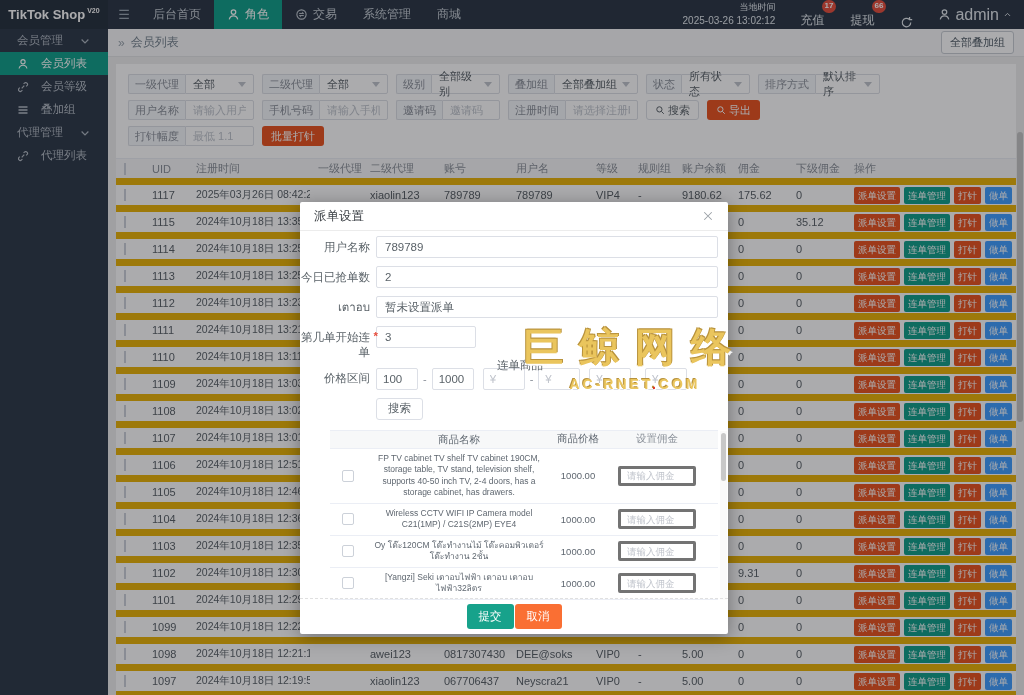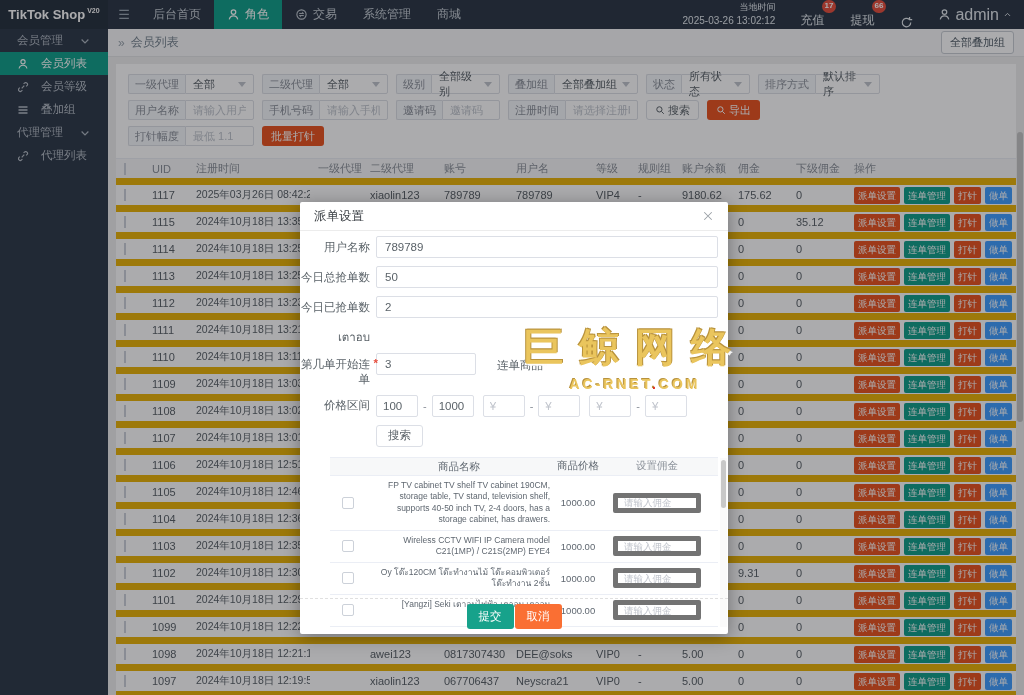--- a/index.html
+++ b/index.html
@@ -75,25 +75,25 @@
 .pin{height:22px;border:1px solid #dcdfe6;border-radius:2px;width:42px;padding:0 6px;font-size:11.5px;color:#5a6268;outline:none;font-family:inherit;flex:none}
 .pin::placeholder{color:#c0c4cc}
 .pdash{color:#8a9099;padding:0 5px;font-size:11px}
 .pgap{width:9px;flex:none}
 #m-search-wrap{margin-left:76px;margin-bottom:10px}
 .btn-msearch{background:#fff;border:1px solid #dcdfe6;color:#5a6268;height:22px;padding:0 11px;border-radius:3px;font-size:11.5px;cursor:pointer;font-family:inherit}
 #ptable{margin-left:30px;width:388px;border-top:1px solid #ebeef5;position:relative}
 .prow{display:flex;align-items:center;border-bottom:1px solid #ebeef5}
 .prow.head{background:#f7f8f9;height:18px;color:#8a9099;font-size:10.5px}
 .pc0{width:35px;display:flex;justify-content:center;flex:none}
-.pc1{width:188px;text-align:right;font-size:8.5px;line-height:1.35;padding:4px 3px;color:#5f6770;flex:none}
+.pc1{width:188px;text-align:center;font-size:8.5px;line-height:1.35;padding:4px 3px;color:#5f6770;flex:none}
 .prow.head .pc1,.prow.head .pc2,.prow.head .pc3{font-size:10.5px;text-align:center;display:block}
 .pc2{width:50px;text-align:center;font-size:9.5px;color:#5f6770;flex:none}
 .pc3{width:108px;display:flex;justify-content:center;padding:3px 0;flex:none}
-.pc3 input{width:88px;height:20px;border:5px solid #737373;border-radius:2px;padding:0 6px;font-size:9.5px;outline:none;font-family:inherit;color:#5f6770}
+.pc3 input{width:78px;height:20px;border:3px solid #737373;border-radius:2px;padding:0 6px;font-size:9.5px;outline:none;font-family:inherit;color:#5f6770}
 .pc3 input::placeholder{color:#c0c4cc}
 #pscroll{position:absolute;right:-9px;top:0;bottom:0;width:7px;background:#fafafa}
 #pscroll .thumb{position:absolute;top:2px;left:1px;width:5px;height:48px;border-radius:3px;background:#c8c8c8;cursor:pointer}
 #m-foot{position:absolute;left:0;right:0;bottom:0;height:36px;border-top:1px dashed #e0e0e0;display:flex;align-items:center;justify-content:center;gap:1px}
 .btn-submit{background:#17a28b;color:#fff;height:25px;padding:0 12px;border-radius:3px;font-size:11.5px;border:none;cursor:pointer;font-family:inherit}
 .btn-cancel{background:#fa6f33;color:#fff;height:25px;padding:0 12px;border-radius:3px;font-size:11.5px;border:none;cursor:pointer;font-family:inherit}
 
 #wm{position:absolute;z-index:25;left:500px;top:320px;width:270px;pointer-events:none;text-align:center}
 #wm .l1{font-size:40px;font-weight:bold;letter-spacing:16px;color:#eac55d;text-shadow:-1px -1px 0 #b8923c,1px -1px 0 #b8923c,-1px 1px 0 #fff,2px 2px 0 rgba(255,255,255,.9),0 0 3px rgba(255,255,255,.5);white-space:nowrap}
 #wm .l2{margin-top:1px;font-size:14px;font-weight:bold;letter-spacing:3px;color:#eac55d;text-shadow:1px 1px 0 rgba(255,255,255,.85),-1px -1px 0 #b8923c}
@@ -768,29 +768,26 @@
         </svg>
       </span>
   </div>
   <div id="m-body">
     <div id="m-form">
         <div class="m-row">
           <span class="lbl">用户名称</span>
   <input class="inp" value="789789" style="">
         </div>
         <div class="m-row">
-          <span class="lbl">今日总抢单数</span>
-  <input class="inp" value="50" style="">
-        </div>
-        <div class="m-row">
           <span class="lbl">今日已抢单数</span>
   <input class="inp" value="2" style="">
         </div>
         <div class="m-row">
           <span class="lbl">เตาอบ</span>
+  <input class="inp" value="暂未设置派单" style="">
         </div>
         <div class="m-row">
           <span class="lbl">第几单开始连单<span class="req">*</span></span>
   <input class="inp short" value="3" style="">
         </div>
       </div>
     <span class="linked-lbl"><span>连单商品</span><span class="req">*</span></span>
     <div class="price-row">
       <span class="lbl">价格区间</span>
       <input class="pin" value="100" style="">

